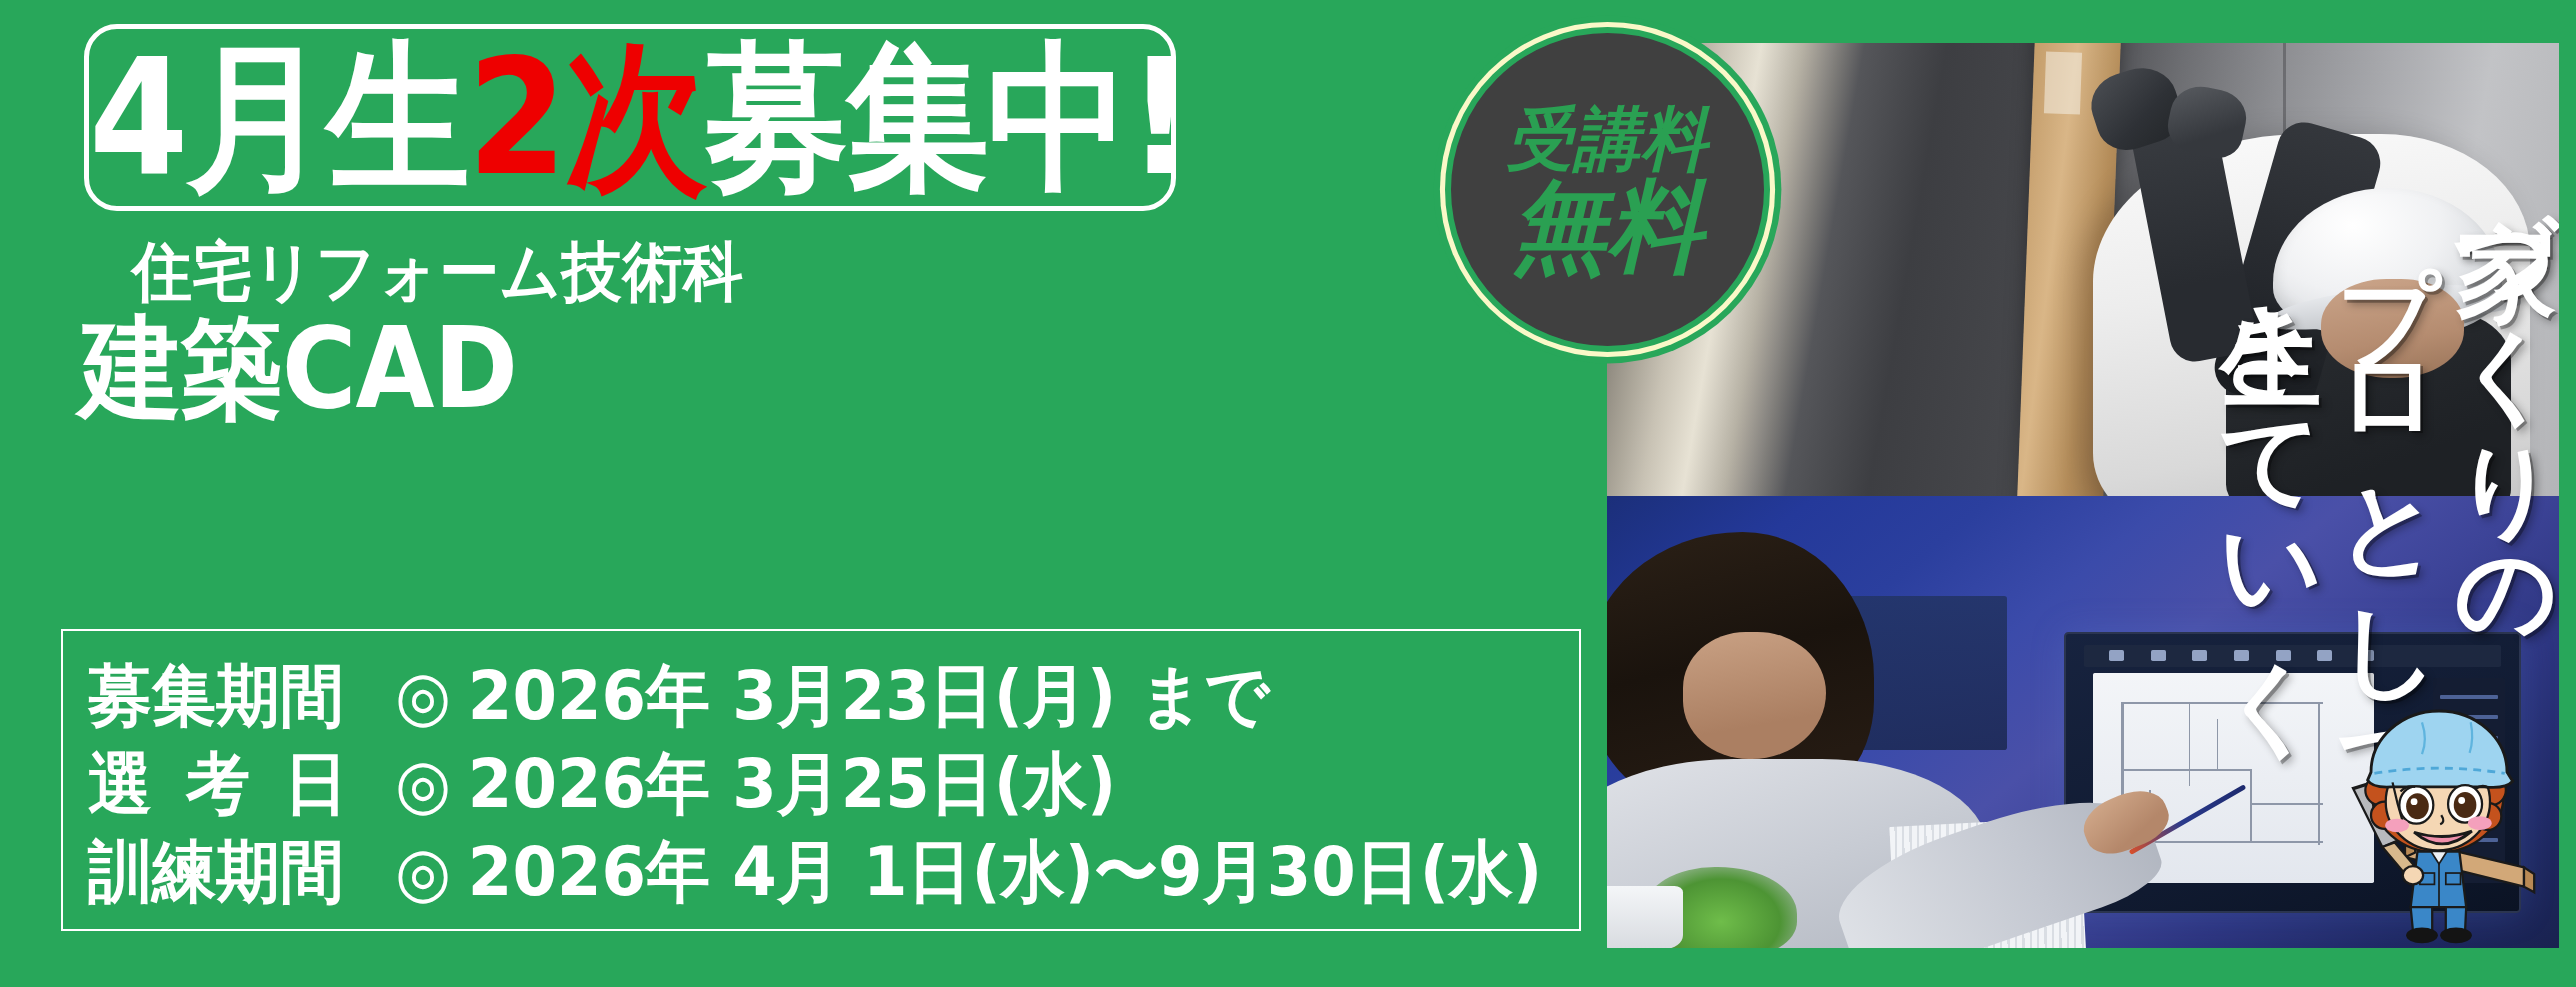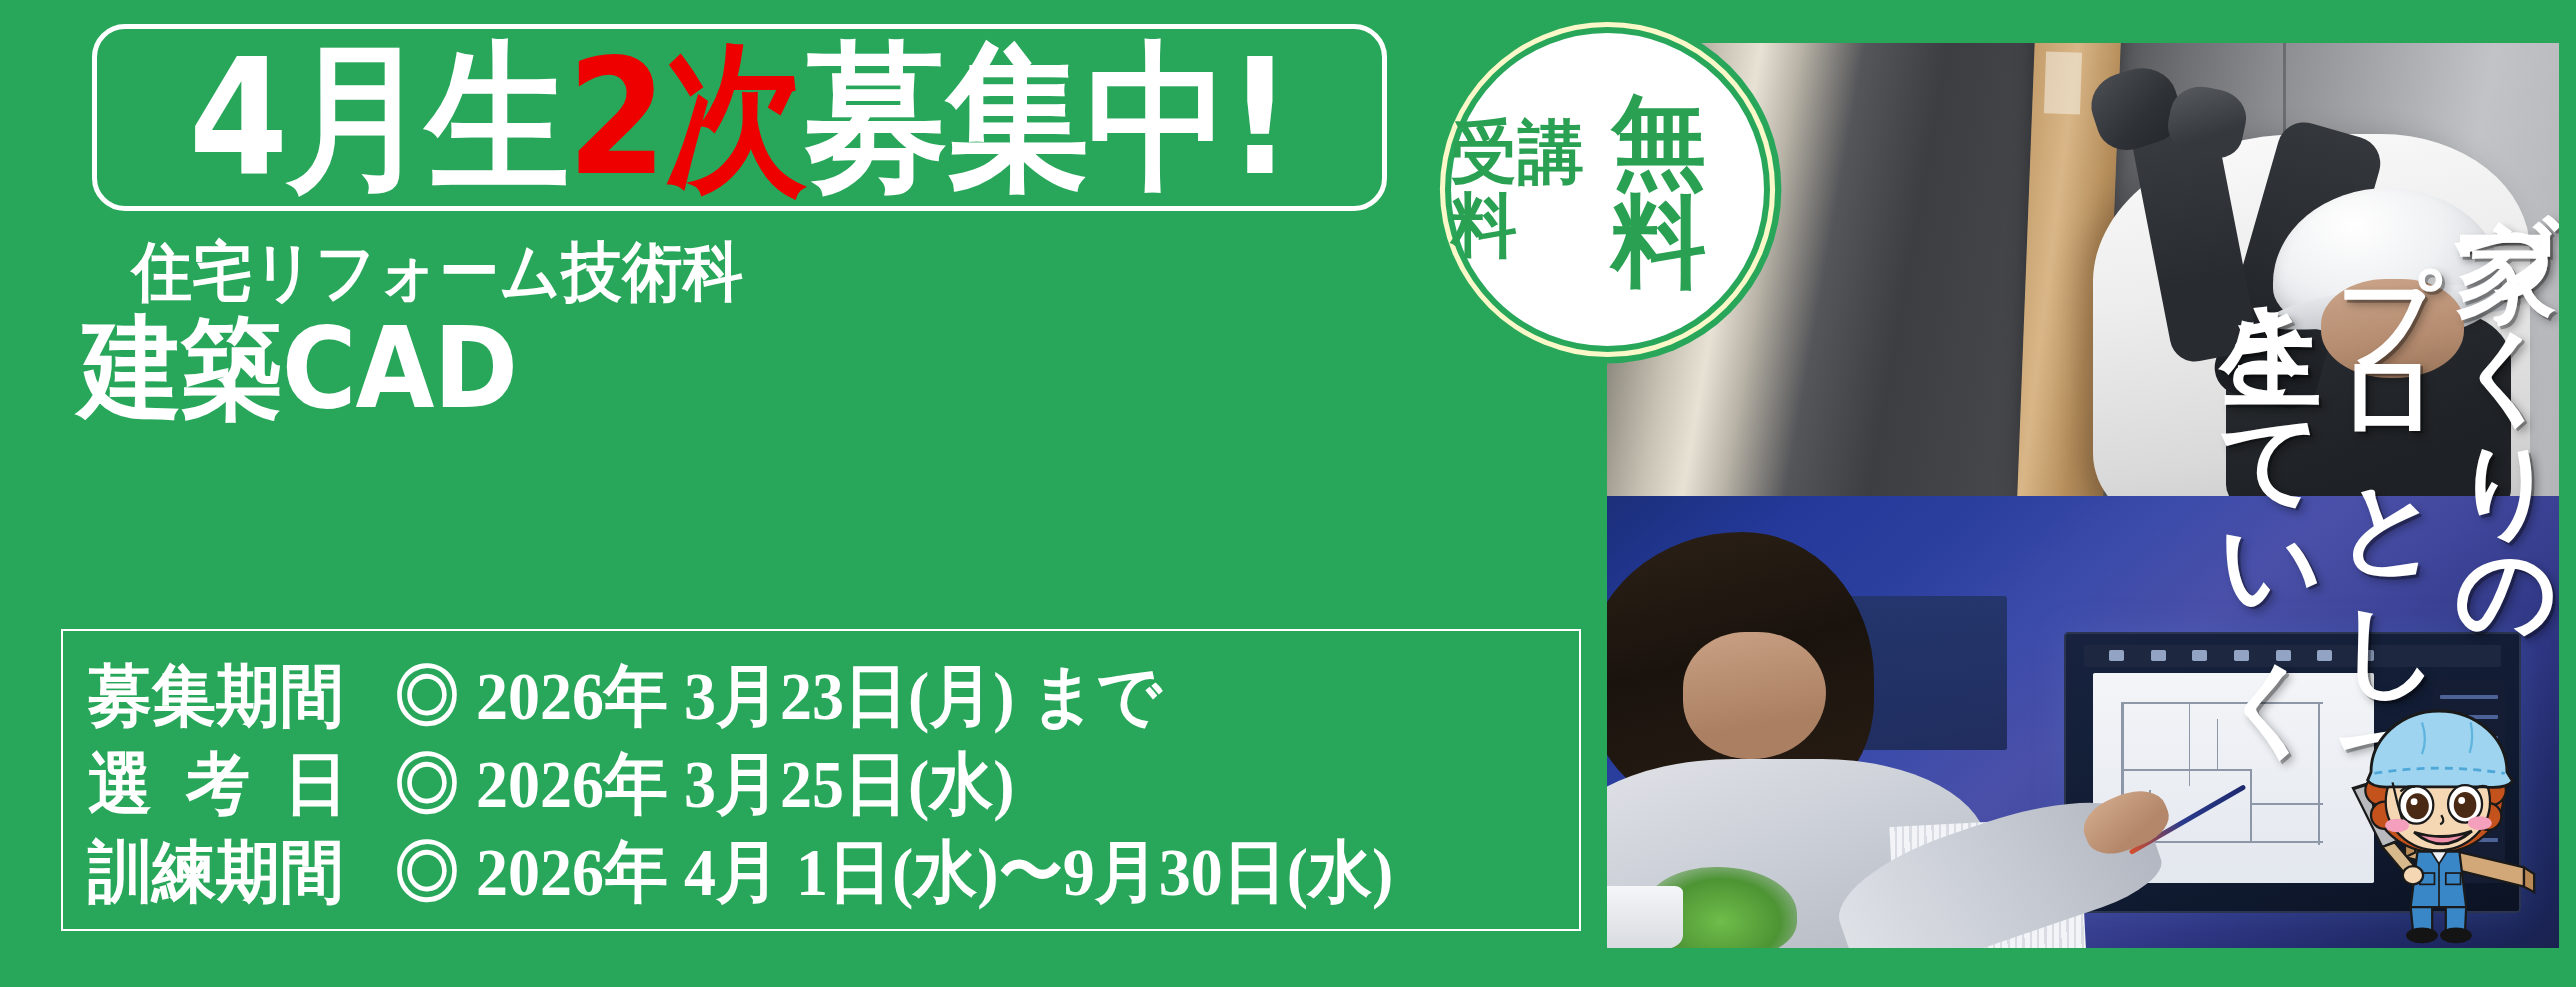--- a/index.html
+++ b/index.html
@@ -16,29 +16,28 @@
     background: #28a75a;
     overflow: hidden;
     font-family: "DejaVu Sans", "Liberation Sans", sans-serif;
   }
 
   
 
   
   .headline-box {
     position: absolute;
-    left: 92px;
+    left: 84px;
     top: 24px;
-    width: 1295px;
+    width: 1092px;
     height: 187px;
     border: 5.1px solid #ffffff;
     border-radius: 33px;
     display: flex;
     align-items: center;
-    justify-content: center;
   }
   .headline-text {
     font-size: 143px;
     font-weight: 700;
     color: #ffffff;
     letter-spacing: -2.3px;
     line-height: 1;
     white-space: nowrap;
     transform: scaleY(1.12);
   }
@@ -104,21 +103,20 @@
 
   
   .info-box {
     position: absolute;
     left: 61px;
     top: 629px;
     width: 1520px;
     height: 302px;
     border: 2.8px solid #ffffff;
     padding: 25px 0 0 25px;
-    font-family: Liberation Serif, serif;
   }
   .info-row {
     display: flex;
     align-items: baseline;
     white-space: nowrap;
     margin-bottom: 12.5px;
     color: #ffffff;
     font-size: 64px;
     font-weight: 700;
     line-height: 1.18;
@@ -399,28 +397,29 @@
   .vcopy-col.c3 { margin-top: 101px; }
 
   
   .free-badge {
     position: absolute;
     left: 1445px;
     top: 27px;
     width: 325px;
     height: 325px;
     border-radius: 50%;
-    background: #ffffff;
+    background: #404040;
     border: 6.2px solid #28a75a;
     box-shadow: 0 0 0 5.1px #faf8c8, 0 0 0 11.4px #28a75a;
     display: flex;
-    flex-direction: row;
+    flex-direction: column;
     align-items: center;
     justify-content: center;
     z-index: 6;
+    font-style: italic;
   }
   .free-badge .fb-top {
     font-size: 66px;
     font-weight: 700;
     color: #2aa052;
     line-height: 1.05;
     letter-spacing: 1.1px;
     transform: scaleY(1.05);
   }
   .free-badge .fb-main {

